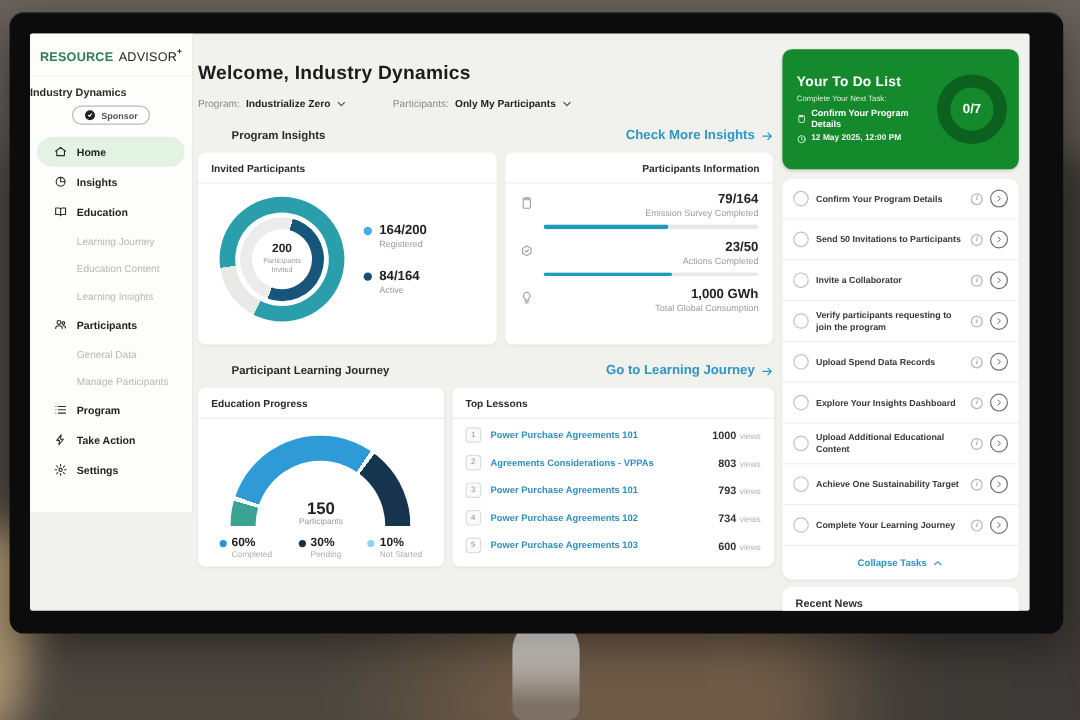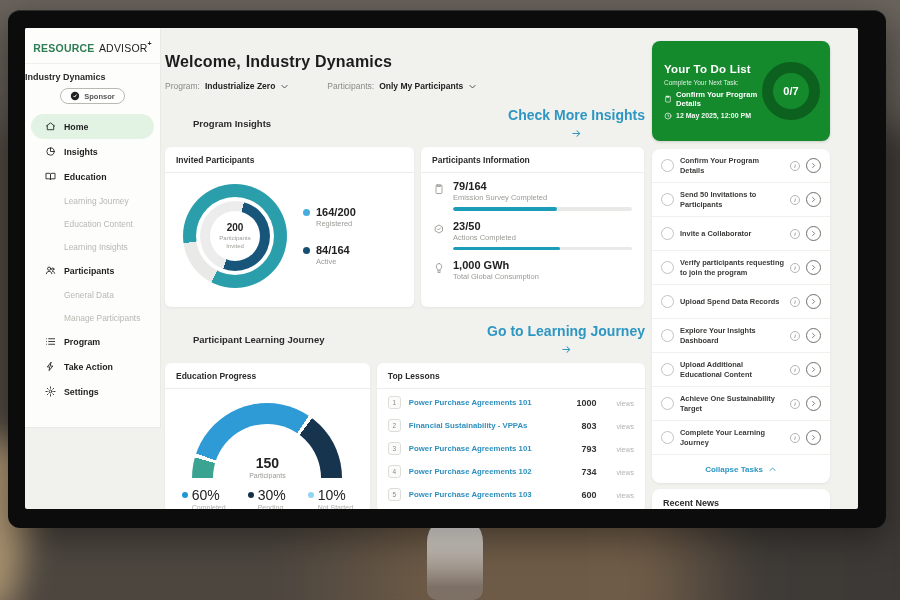--- a/index.html
+++ b/index.html
@@ -45,21 +45,21 @@
   .main{position:absolute;left:140px;top:0;width:480px;}
   .page-title{margin:25px 0 0;font-size:16px;font-weight:800;color:#1c1c1c;letter-spacing:.2px;}
   .filters{display:flex;gap:38px;margin-top:10px;}
   .filter{display:flex;align-items:center;gap:5px;cursor:pointer;}
   .filter .f-label{font-size:8.5px;color:#8a8a86;}
   .filter .f-value{font-size:8.5px;font-weight:800;color:#222;}
   .chev{width:9px;height:9px;}
   .chev svg{width:9px;height:9px;display:block;stroke:#444;fill:none;stroke-width:2.4;stroke-linecap:round;stroke-linejoin:round;}
   .sec-row{display:flex;align-items:center;justify-content:space-between;margin-top:16px;}
   .sec-title{font-size:9.5px;font-weight:800;color:#2b2b2b;margin-left:28px;}
-  .tlink{display:flex;align-items:center;gap:5px;font-size:14px;font-weight:700;color:var(--link);cursor:pointer;flex-direction:column;}
+  .tlink{display:flex;align-items:center;gap:5px;font-size:11px;font-weight:700;color:var(--link);cursor:pointer;}
   .arr{width:11px;height:11px;}
   .arr svg{width:11px;height:11px;display:block;stroke:var(--link);fill:none;stroke-width:2.2;stroke-linecap:round;stroke-linejoin:round;}
   .cards{display:flex;gap:7px;margin-top:8px;align-items:stretch;}
   .card{background:#fff;border-radius:6px;box-shadow:0 1px 3px rgba(0,0,0,.05);}
   .card-title{font-size:8.5px;font-weight:800;color:#2b2b2b;padding:8px 11px 7px;border-bottom:1px solid #ececea;}
   
   .card.invited{width:249px;height:160px;}
   .donut-wrap{display:flex;align-items:center;gap:16px;padding:11px 10px 0 18px;}
   .donut{position:relative;width:104px;height:104px;}
   .d-outer,.d-inner,.d-hole1,.d-hole2{position:absolute;border-radius:50%;}
@@ -69,56 +69,56 @@
   .d-hole2{inset:27px;background:#fff;}
   .d-center{position:absolute;inset:27px;display:flex;flex-direction:column;align-items:center;justify-content:center;text-align:center;}
   .d-center .big{font-size:10px;font-weight:800;color:#222;}
   .d-center .small{font-size:6px;color:#9a9a96;margin-top:2px;line-height:1.3;width:40px;}
   .legend-col{display:flex;flex-direction:column;gap:16px;}
   .leg-item{display:flex;align-items:flex-start;gap:6px;}
   .dot{width:7px;height:7px;border-radius:50%;margin-top:3px;flex:0 0 7px;}
   .leg-val{font-size:11px;font-weight:800;color:#222;}
   .leg-label{font-size:7.5px;color:#9a9a96;margin-top:1px;}
   
-  .card.pinfo{width:223px;height:160px;}
+  .card.pinfo{width:223px;height:160px;text-align:right;}
   .info-rows{padding:7px 12px 0;}
   .info-row{display:flex;gap:8px;margin-bottom:9px;}
   .info-icon{width:12px;height:12px;color:#9a9a96;margin-top:3px;flex:0 0 12px;}
   .info-icon svg{width:12px;height:12px;display:block;stroke:currentColor;fill:none;stroke-width:1.8;stroke-linecap:round;stroke-linejoin:round;}
   .info-body{flex:1;}
   .info-value{font-size:11px;font-weight:800;color:#222;}
   .info-label{font-size:7.5px;color:#9a9a96;margin-top:1px;}
   .bar{height:3.5px;background:var(--track);border-radius:2px;margin-top:5px;overflow:hidden;}
   .bar-fill{height:100%;width:var(--fill,0%);background:var(--bar);border-radius:2px;}
   
   .card.edu{width:220px;height:149px;position:relative;}
   .gauge-clip{position:relative;width:150px;height:76px;margin:14px auto 0;overflow:hidden;}
   .gauge{position:absolute;left:0;top:0;width:150px;height:150px;border-radius:50%;
     background:conic-gradient(from 270deg,var(--gauge-teal) 0 16deg,#fff 16deg 19deg,var(--blue) 19deg 124deg,#fff 124deg 127deg,var(--gauge-navy) 127deg 180deg,transparent 180deg 360deg);}
   .gauge::after{content:'';position:absolute;inset:21px;background:#fff;border-radius:50%;}
   .g-center{position:absolute;left:0;right:0;bottom:0;text-align:center;}
   .g-center .big{font-size:14px;font-weight:800;color:#222;}
   .g-center .small{font-size:7px;color:#9a9a96;margin-top:1px;}
   .g-leg{display:flex;justify-content:center;gap:22px;margin-top:8px;}
   .g-item .top{display:flex;align-items:center;gap:4px;}
-  .g-item .pct{font-size:14px;font-weight:400;color:#222;}
+  .g-item .pct{font-size:10px;font-weight:700;color:#222;}
   .g-item .dot{margin-top:0;width:6px;height:6px;flex:0 0 6px;}
   .g-item .lbl{font-size:7px;color:#adada9;margin:1px 0 0 10px;}
   
   .card.lessons{width:288px;height:149px;}
   .lesson-rows{padding:2px 0;}
   .lesson-row{display:flex;align-items:center;gap:8px;padding:5px 11px;}
   .rank{width:11px;height:11px;border:1px solid #ddddd9;border-radius:3px;font-size:6.5px;color:#8a8a86;
     display:flex;align-items:center;justify-content:center;flex:0 0 11px;background:#fbfbfa;}
   .l-title{font-size:7.8px;font-weight:700;color:#2e8fbe;flex:1;white-space:nowrap;}
-  .l-views{display:flex;align-items:baseline;gap:20px;}
+  .l-views{display:flex;align-items:baseline;gap:3px;}
   .l-views .num{font-size:9px;font-weight:800;color:#333;}
   .l-views .unit{font-size:7px;color:#b3b3af;}
   
-  .rightpanel{position:absolute;left:627px;top:13px;width:178px;}
+  .rightpanel{position:absolute;left:627px;top:13px;width:197px;}
   .todo-card{background:var(--green);border-radius:8px;height:100px;display:flex;align-items:center;
     padding:0 10px 0 12px;box-shadow:0 1px 3px rgba(0,0,0,.15);}
   .todo-left{flex:1;color:#fff;}
   .todo-title{font-size:11.5px;font-weight:800;letter-spacing:.2px;}
   .todo-sub{font-size:6.5px;opacity:.85;margin-top:4px;}
   .todo-next,.todo-due{display:flex;align-items:center;gap:4px;margin-top:4px;}
   .todo-next span.t{font-size:7.6px;font-weight:800;}
   .todo-due span.t{font-size:7px;font-weight:600;opacity:.95;}
   .w-ic{width:8px;height:8px;flex:0 0 8px;}
   .w-ic svg{width:8px;height:8px;display:block;stroke:#fff;fill:none;stroke-width:2;stroke-linecap:round;stroke-linejoin:round;}
@@ -451,21 +451,21 @@
                   <span class="rank">1</span>
                   <span class="l-title">Power Purchase Agreements 101</span>
                   <span class="l-views">
                     <span class="num">1000</span>
                     <span class="unit">views</span>
                   </span>
                 </div>
 
                 <div class="lesson-row">
                   <span class="rank">2</span>
-                  <span class="l-title">Financial Sustainability - VPPAs</span>
+                  <span class="l-title">Agreements Considerations - VPPAs</span>
                   <span class="l-views">
                     <span class="num">803</span>
                     <span class="unit">views</span>
                   </span>
                 </div>
 
                 <div class="lesson-row">
                   <span class="rank">3</span>
                   <span class="l-title">Power Purchase Agreements 101</span>
                   <span class="l-views">

